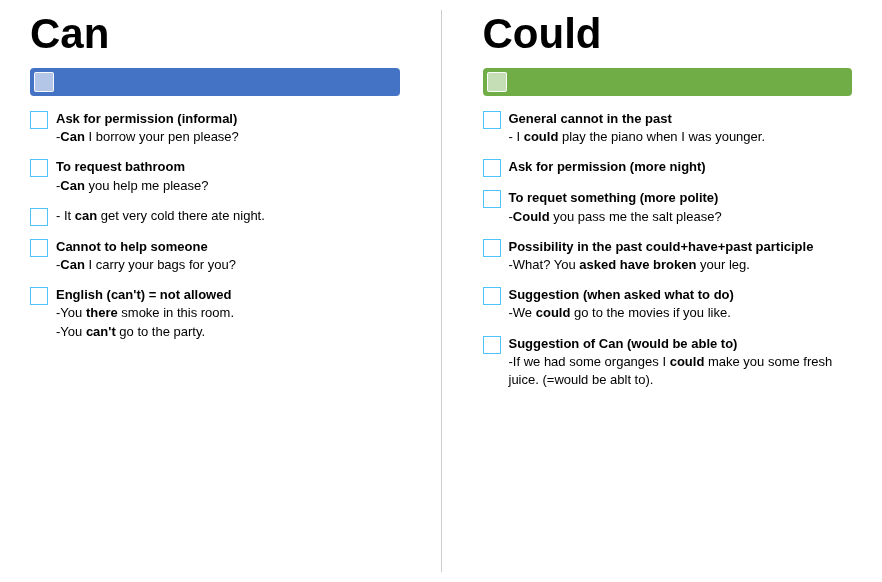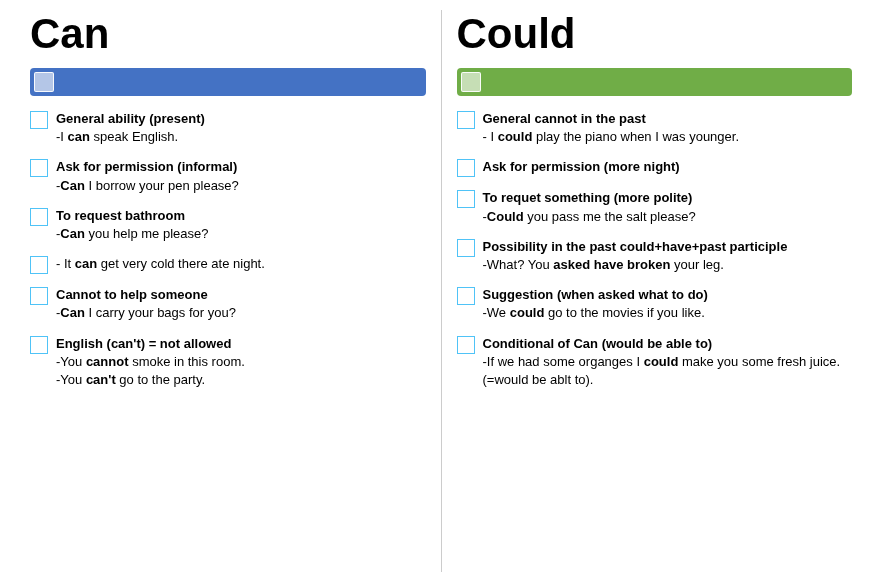--- a/index.html
+++ b/index.html
@@ -9,20 +9,21 @@
       background: #ffffff;
       font-family: Arial, sans-serif;
       font-size: 13px;
       overflow: hidden;
     }
     .container {
       display: flex;
       width: 100%;
       height: 100%;
       padding: 10px 20px;
+      gap: 26px;
     }
     .column {
       flex: 1;
       display: flex;
       flex-direction: column;
       padding: 0 10px;
     }
     .column-title {
       font-size: 42px;
       font-weight: 900;
@@ -87,27 +88,20 @@
 <div class="container">
   <div class="column">
     <div class="column-title">Can</div>
     <div class="color-bar color-bar-blue">
       <div class="color-bar-square"></div>
     </div>
     <div id="can-items">
         <div class="item">
           <div class="item-box"></div>
           <div class="item-text">
-            <span class="item-title">General ability (present)</span>
-            <span class="item-desc">-I <b>can</b> speak English.</span>
-          </div>
-        </div>
-        <div class="item">
-          <div class="item-box"></div>
-          <div class="item-text">
             <span class="item-title">Ask for permission (informal)</span>
             <span class="item-desc">-<b>Can</b> I borrow your pen please?</span>
           </div>
         </div>
         <div class="item">
           <div class="item-box"></div>
           <div class="item-text">
             <span class="item-title">To request bathroom</span>
             <span class="item-desc">-<b>Can</b> you help me please?</span>
           </div>
@@ -122,21 +116,21 @@
           <div class="item-box"></div>
           <div class="item-text">
             <span class="item-title">Cannot to help someone</span>
             <span class="item-desc">-<b>Can</b> I carry your bags for you?</span>
           </div>
         </div>
         <div class="item">
           <div class="item-box"></div>
           <div class="item-text">
             <span class="item-title">English (can't) = not allowed</span>
-            <span class="item-desc">-You <b>cannot</b> smoke in this room.<br>-You <b>can't</b> go to the party.</span>
+            <span class="item-desc">-You <b>there</b> smoke in this room.<br>-You <b>can't</b> go to the party.</span>
           </div>
         </div>
       </div>
   </div>
   <div class="divider"></div>
   <div class="column">
     <div class="column-title">Could</div>
     <div class="color-bar color-bar-green">
       <div class="color-bar-square"></div>
     </div>
@@ -171,19 +165,19 @@
         <div class="item">
           <div class="item-box"></div>
           <div class="item-text">
             <span class="item-title">Suggestion (when asked what to do)</span>
             <span class="item-desc">-We <b>could</b> go to the movies if you like.</span>
           </div>
         </div>
         <div class="item">
           <div class="item-box"></div>
           <div class="item-text">
-            <span class="item-title">Conditional of Can (would be able  to)</span>
+            <span class="item-title">Suggestion of Can (would be able  to)</span>
             <span class="item-desc">-If we had some organges I <b>could</b> make you some fresh juice. (=would be ablt to).</span>
           </div>
         </div>
       </div>
   </div>
 </div>
 
 </body></html>

